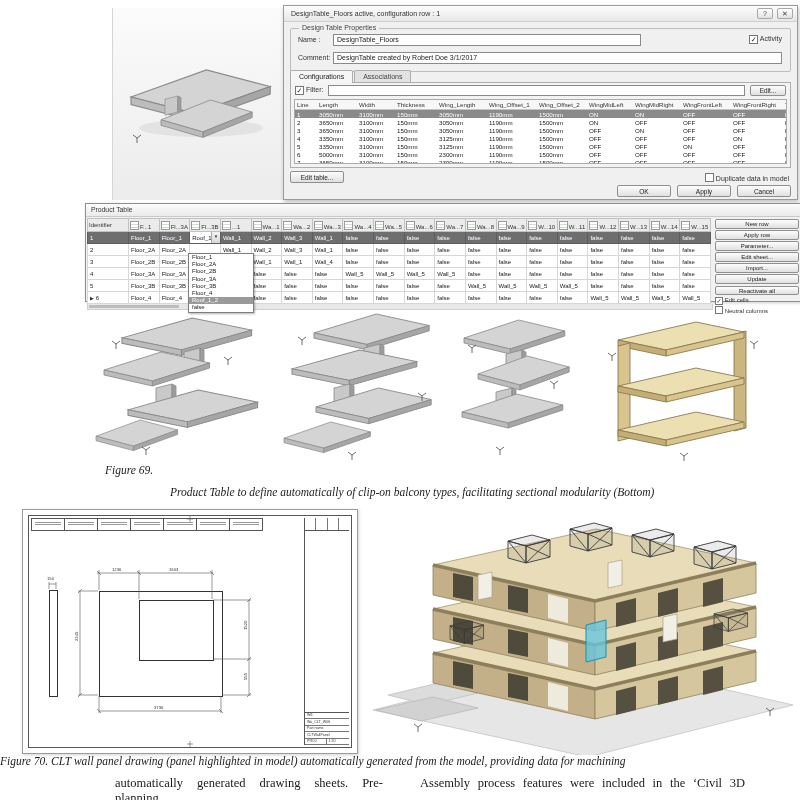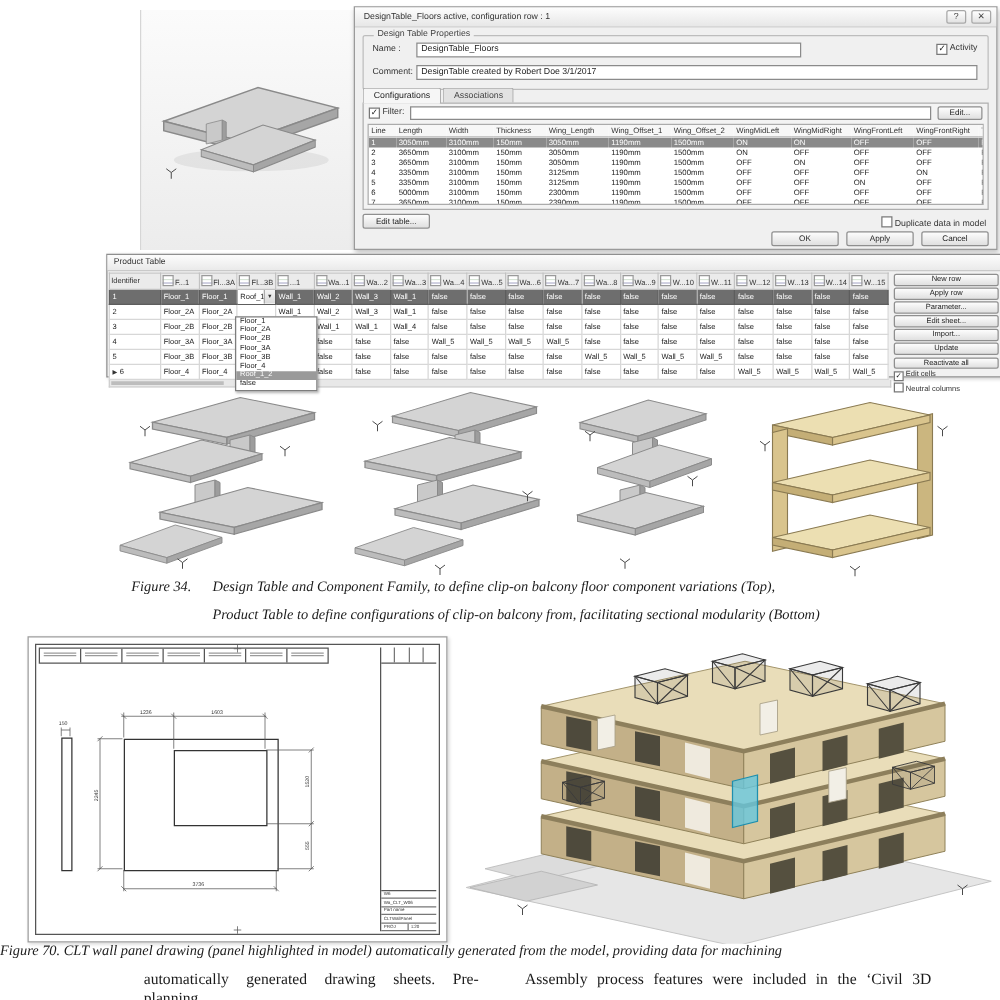--- a/index.html
+++ b/index.html
@@ -565,23 +565,22 @@
           <polygon points="78,140 156,122 156,128 78,146" fill="#d9c48d"></polygon>
           <polygon points="30,130 30,136 78,146 78,140" fill="#c4ae76"></polygon>
         </g>
       </g>
       <use href="#triad" transform="translate(24,56)"></use>
       <use href="#triad" transform="translate(166,44)"></use>
       <use href="#triad" transform="translate(96,156)"></use>
     </svg>
   </div>
 
-  <span class="fig-cap" style="left:105px;top:464px">Figure 34.</span>
-  <span class="fig-cap" style="left:170px;top:464px">Design Table and Component Family, to define clip-on balcony floor component variations (Top),</span>
-  <span class="fig-cap" style="left:170px;top:486px">Product Table to define configurations of clip-on balcony from, facilitating sectional modularity (Bottom)</span>
+  <span class="fig-cap" style="left:105px;top:464px">Figure 69.</span>
+  <span class="fig-cap" style="left:170px;top:486px">Product Table to define automatically of clip-on balcony types, facilitating sectional modularity (Bottom)</span>
 
   <div class="sheet">
     <div class="sheet-frame"></div>
     <div class="ds-header">
       <div class="ds-hcell">
           <div class="micro-line"></div>
           <div class="micro-line"></div>
         </div>
       <div class="ds-hcell">
           <div class="micro-line"></div>

